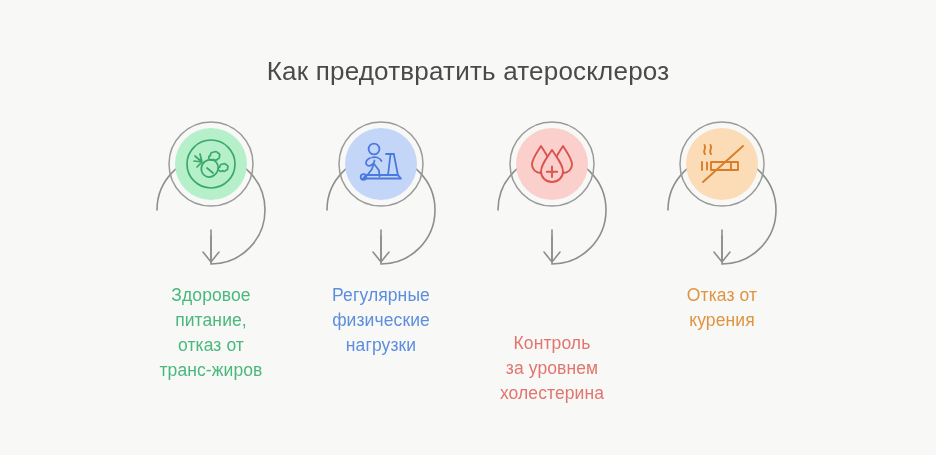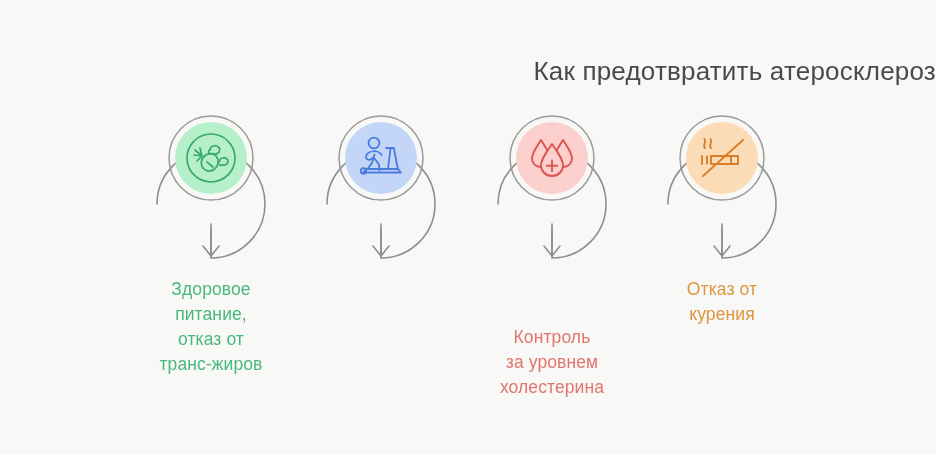--- a/index.html
+++ b/index.html
@@ -19,30 +19,30 @@
     width: 936px;
     height: 455px;
     background: #f8f8f7;
   }
 
   #page-title {
     position: absolute;
     top: 56px;
     left: 0;
     width: 936px;
-    text-align: right;
+    text-align: center;
     font-size: 26px;
     font-weight: 400;
     letter-spacing: 0.2px;
     color: #4a4a4a;
   }
 
   .step {
     position: absolute;
-    top: 112px;
+    top: 118px;
     width: 180px;
   }
 
   .step-1 { left: 121px; }
   .step-2 { left: 291px; }
   .step-3 { left: 462px; }
   .step-4 { left: 632px; }
 
   .badge {
     position: relative;
@@ -121,20 +121,23 @@
           <path d="M83.5 42.5 L81 51 L76.5 57"></path>
           <path d="M83.5 46.5 L88 52.5 L88.5 58.5"></path>
           <path d="M95 36 L103 36"></path>
           <path d="M99.5 36.5 L97 57"></path>
           <path d="M103 37 L107 57.5"></path>
           <path d="M72 60.5 L110 60.5 L107 57 L75 57 Z"></path>
           <circle cx="72.5" cy="59" r="2.8"></circle>
         </g>
       </svg>
     </div>
+    <div class="caption cap-2">Регулярные
+физические
+нагрузки</div>
   </div>
 
   <div class="step step-3">
     <div class="badge">
       <svg class="badge-svg" viewBox="0 0 180 148">
         <path d="M36 92 A54 54 0 1 1 90 146 L90 118" fill="none" stroke="#8e8e8e" stroke-width="1.6" stroke-linecap="round"></path>
         <path d="M90 112 L90 143 M82 134 L90 144 L98 134" fill="none" stroke="#8e8e8e" stroke-width="1.6" stroke-linecap="round" stroke-linejoin="round"></path>
         <circle cx="90" cy="46" r="42" fill="none" stroke="#9a9a9a" stroke-width="1.5"></circle>
         <circle cx="90" cy="46" r="36" fill="#fbcfcc"></circle>
         <g fill="none" stroke="#d9544f" stroke-width="1.9" stroke-linecap="round" stroke-linejoin="round">

